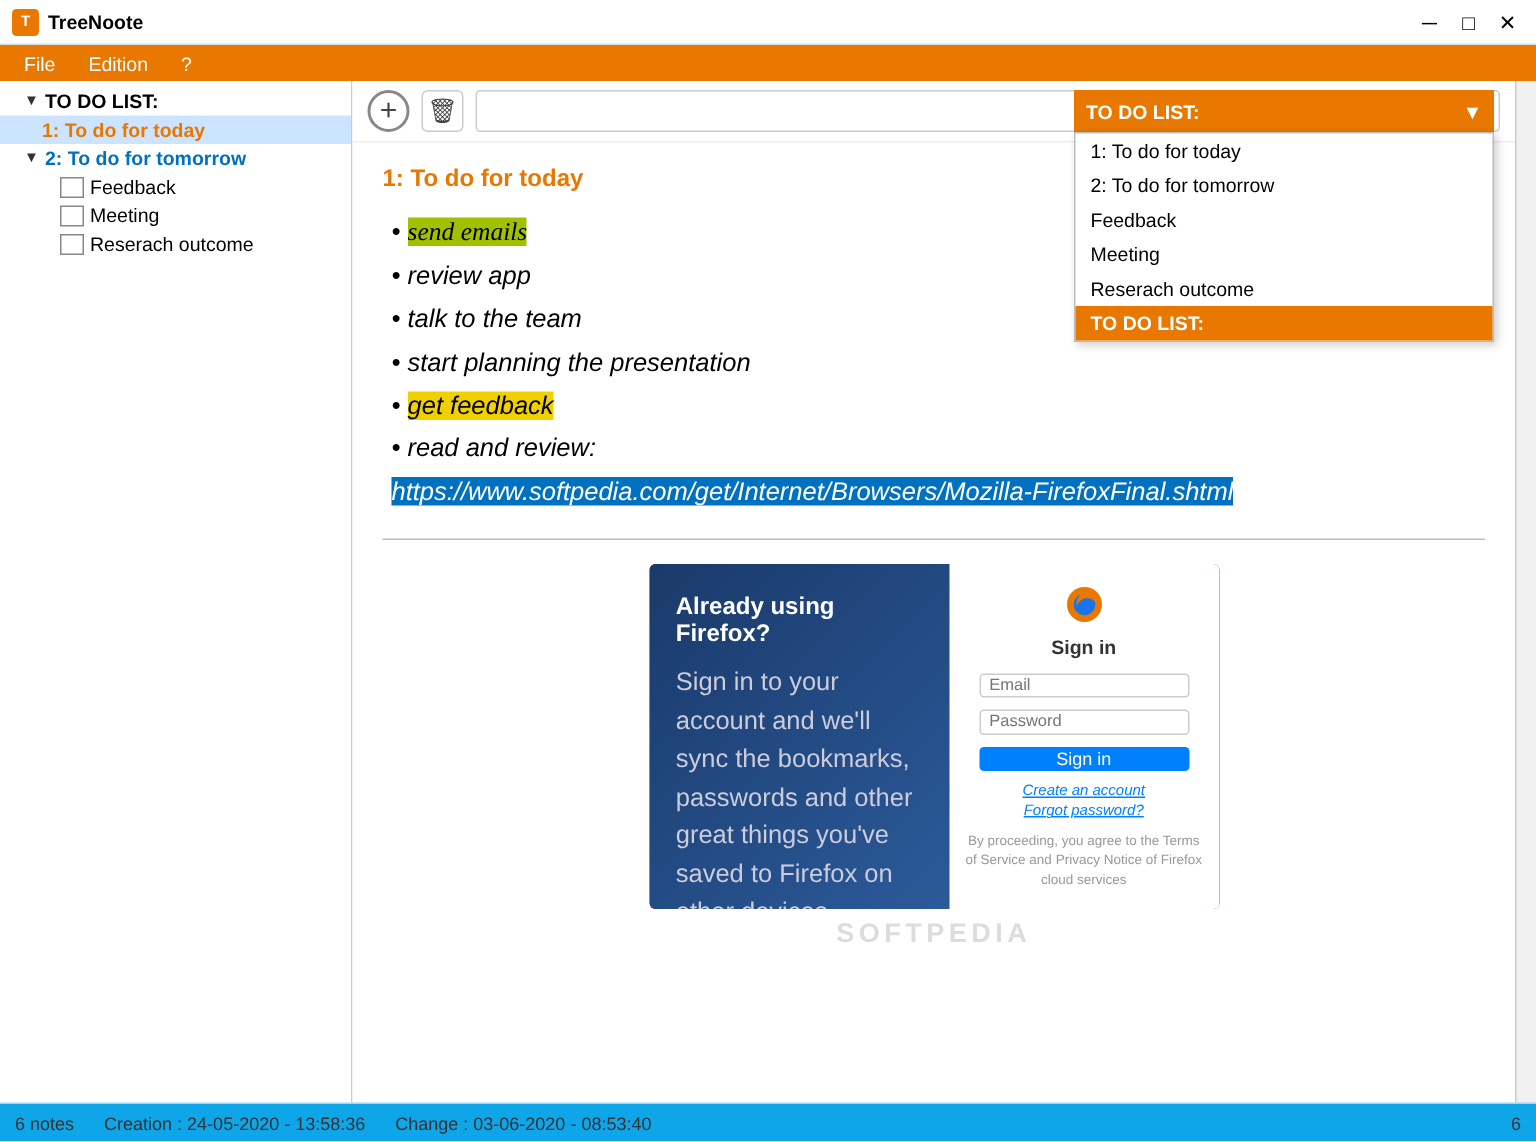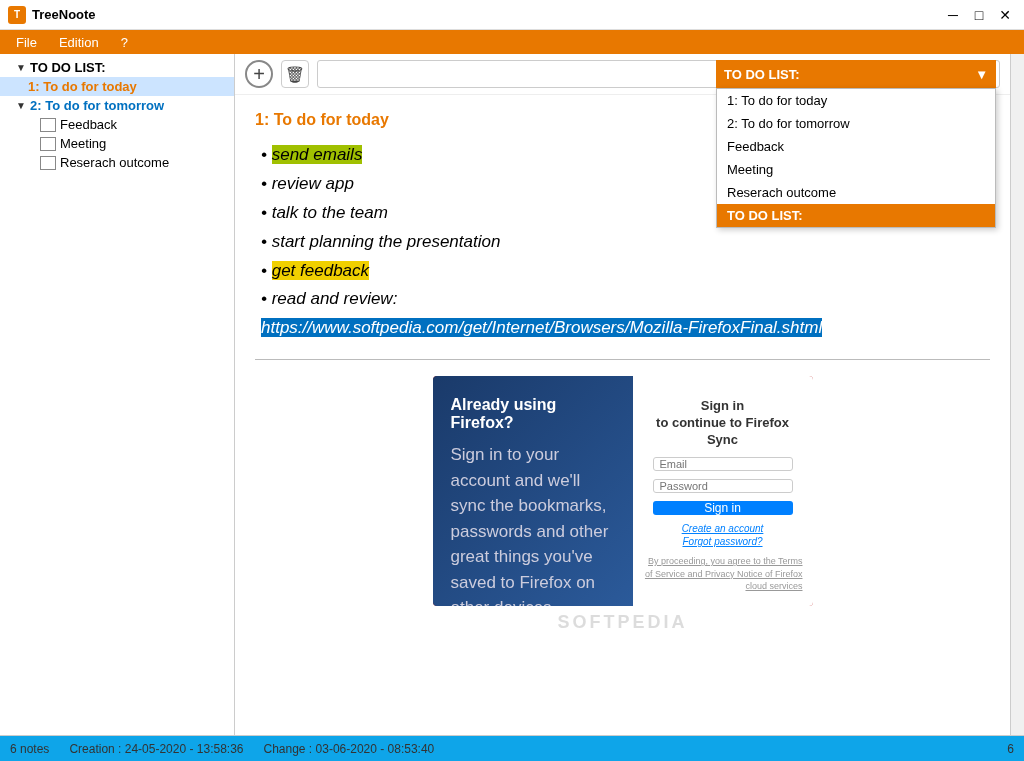--- a/index.html
+++ b/index.html
@@ -86,21 +86,21 @@
       color: #e87800; font-size: 16px; font-weight: bold; margin-bottom: 12px;
     }
     .note-content {
       font-style: italic; font-size: 17px; line-height: 1.7;
     }
     .note-content .title-line {
       text-decoration: underline; font-style: italic; font-size: 22px;
       display: block; margin-bottom: 8px;
     }
     .bullet { display: block; margin-left: 6px; }
-    .highlight-green { background: #a0c000; color: black; }
+    .highlight-green { background: #a0c000; color: black; font-family: Liberation Serif, serif; }
     .highlight-yellow { background: #f0d000; color: black; }
     .link-selected { background: #0070c0; color: white; text-decoration: none; display: inline; }
 
     .divider { border: none; border-top: 1px solid #bbb; margin: 16px 0; }
 
     
     #ff-embed {
       margin: 0 auto; display: block;
       width: 380px; height: 230px; background: #b91c1c;
       border-radius: 4px; overflow: hidden; position: relative;
@@ -123,21 +123,21 @@
     .ff-input {
       width: 140px; height: 24px; border: 1px solid #ccc; border-radius: 3px;
       padding: 0 6px; font-size: 11px;
     }
     .ff-btn-sign {
       width: 140px; height: 26px; background: #0080ff; color: white;
       border: none; border-radius: 3px; font-size: 12px; cursor: pointer;
     }
     .ff-links { display: flex; flex-direction: column; align-items: center; gap: 2px; }
     .ff-links a { color: #0080ff; font-size: 10px; text-decoration: underline; font-style: italic; }
-    .ff-right .tos { font-size: 9px; color: #999; text-align: right; line-height: 1.4; text-decoration: underline; }
+    .ff-right .tos { font-size: 9px; color: #999; text-align: center; line-height: 1.4; }
 
     .softpedia-watermark {
       text-align: center; margin-top: 6px; color: #aaa; font-size: 18px;
       font-weight: bold; letter-spacing: 3px; opacity: 0.4;
     }
 
     
     #statusbar {
       height: 26px; background: #0ea5e9; border-top: 1px solid #ccc;
       display: flex; align-items: center; padding: 0 10px; gap: 20px;
@@ -266,21 +266,20 @@
         </div>
         <div class="ff-right">
 
           <svg class="ff-logo" viewBox="0 0 40 40">
             <circle cx="20" cy="20" r="18" fill="#e87800"></circle>
             <circle cx="20" cy="20" r="11" fill="#1a73e8"></circle>
             <path d="M20 5 Q28 8 32 18 Q26 12 20 14 Q14 16 12 22 Q10 14 20 5Z" fill="#e87800"></path>
           </svg>
           <h4>
             <span>Sign in</span><br>
-            <span>to continue to Firefox Sync</span>
           </h4>
           <input type="email" class="ff-input" placeholder="Email" style="">
           <input type="password" class="ff-input" placeholder="Password" style="">
           <button class="ff-btn-sign">Sign in</button>
           <div class="ff-links">
             <a href="#">Create an account</a>
             <a href="#">Forgot password?</a>
           </div>
           <p class="tos">By proceeding, you agree to the Terms of Service and Privacy Notice of Firefox cloud services</p>
         </div>

